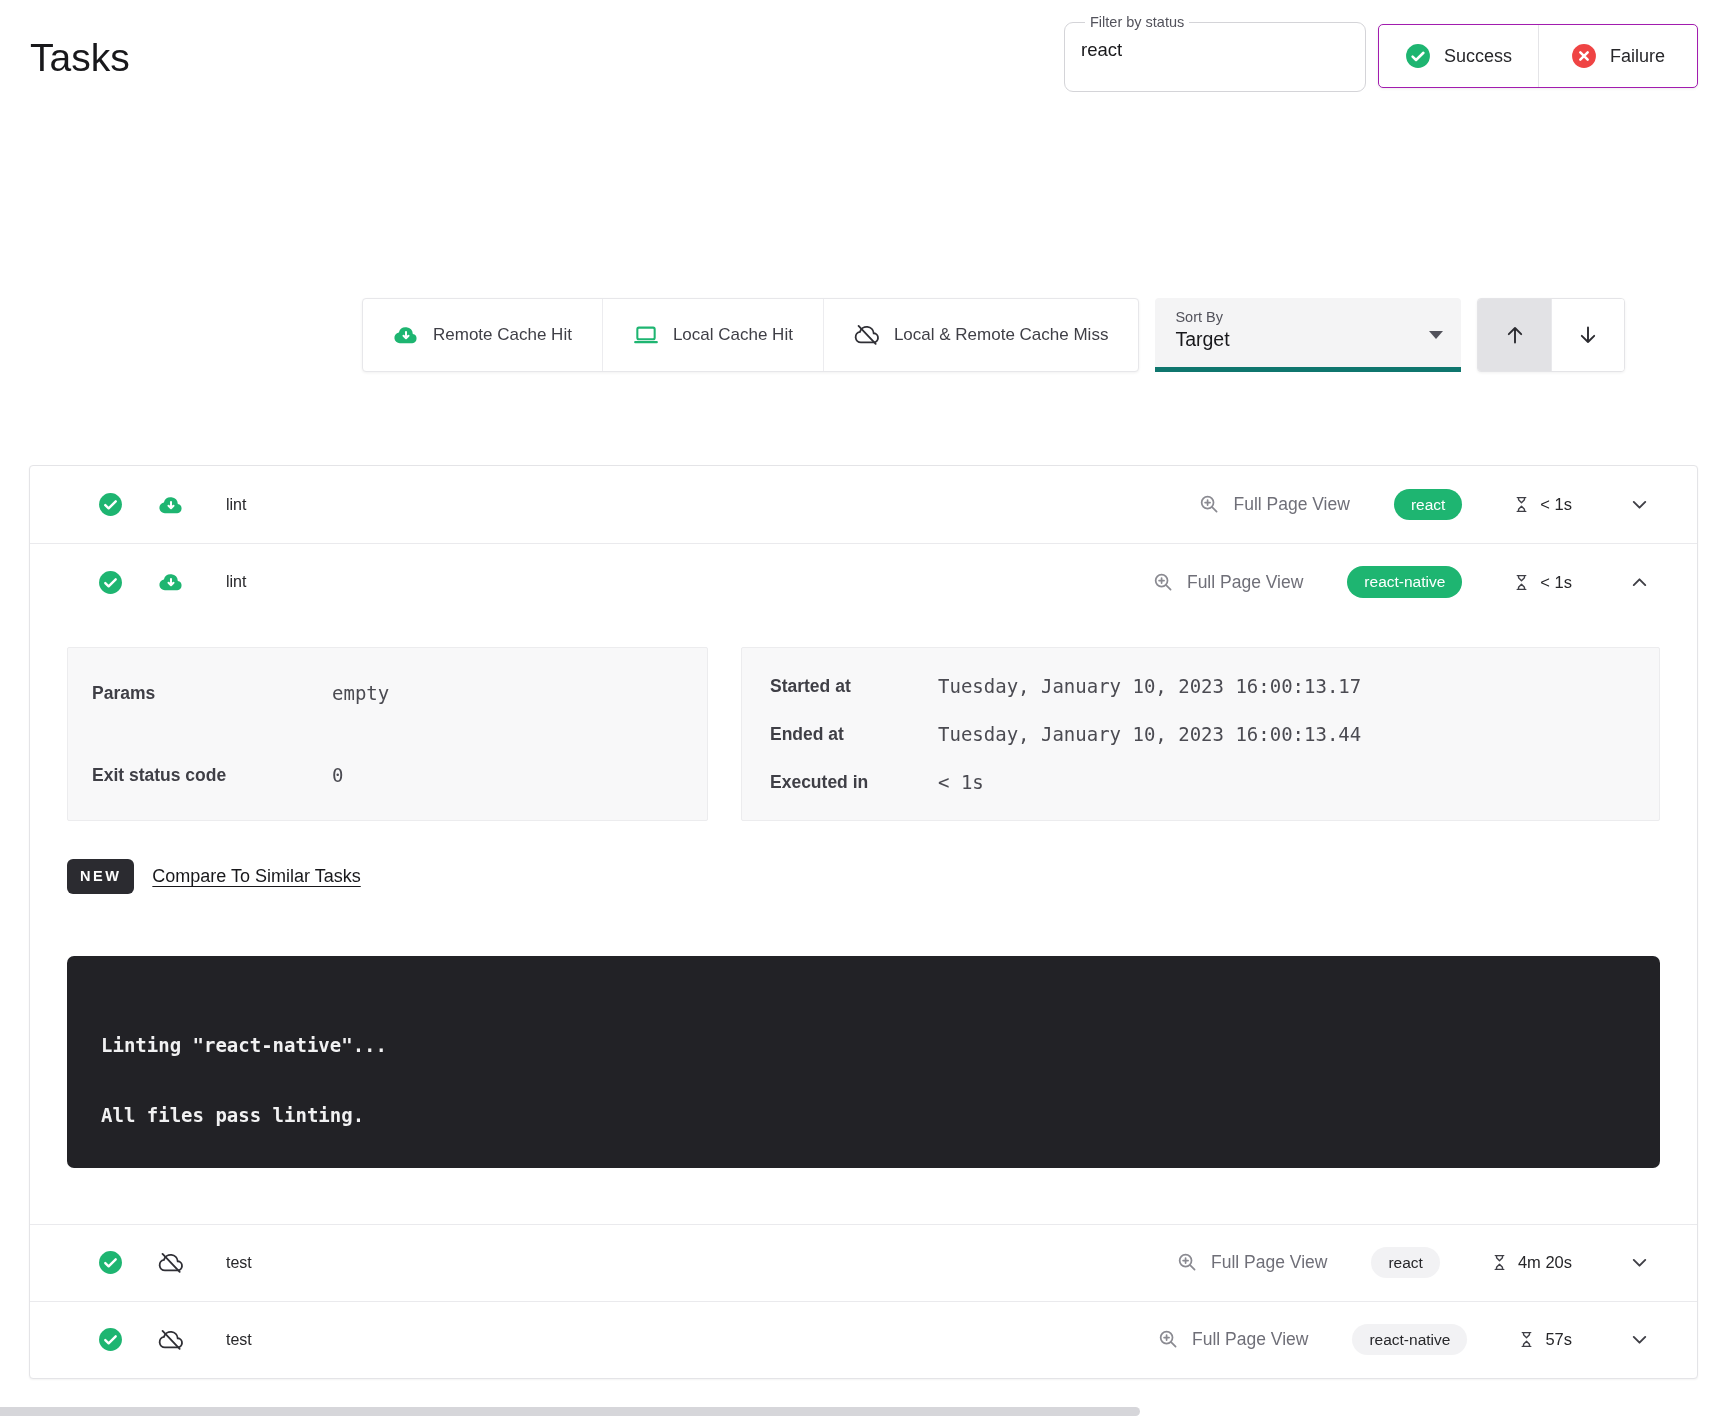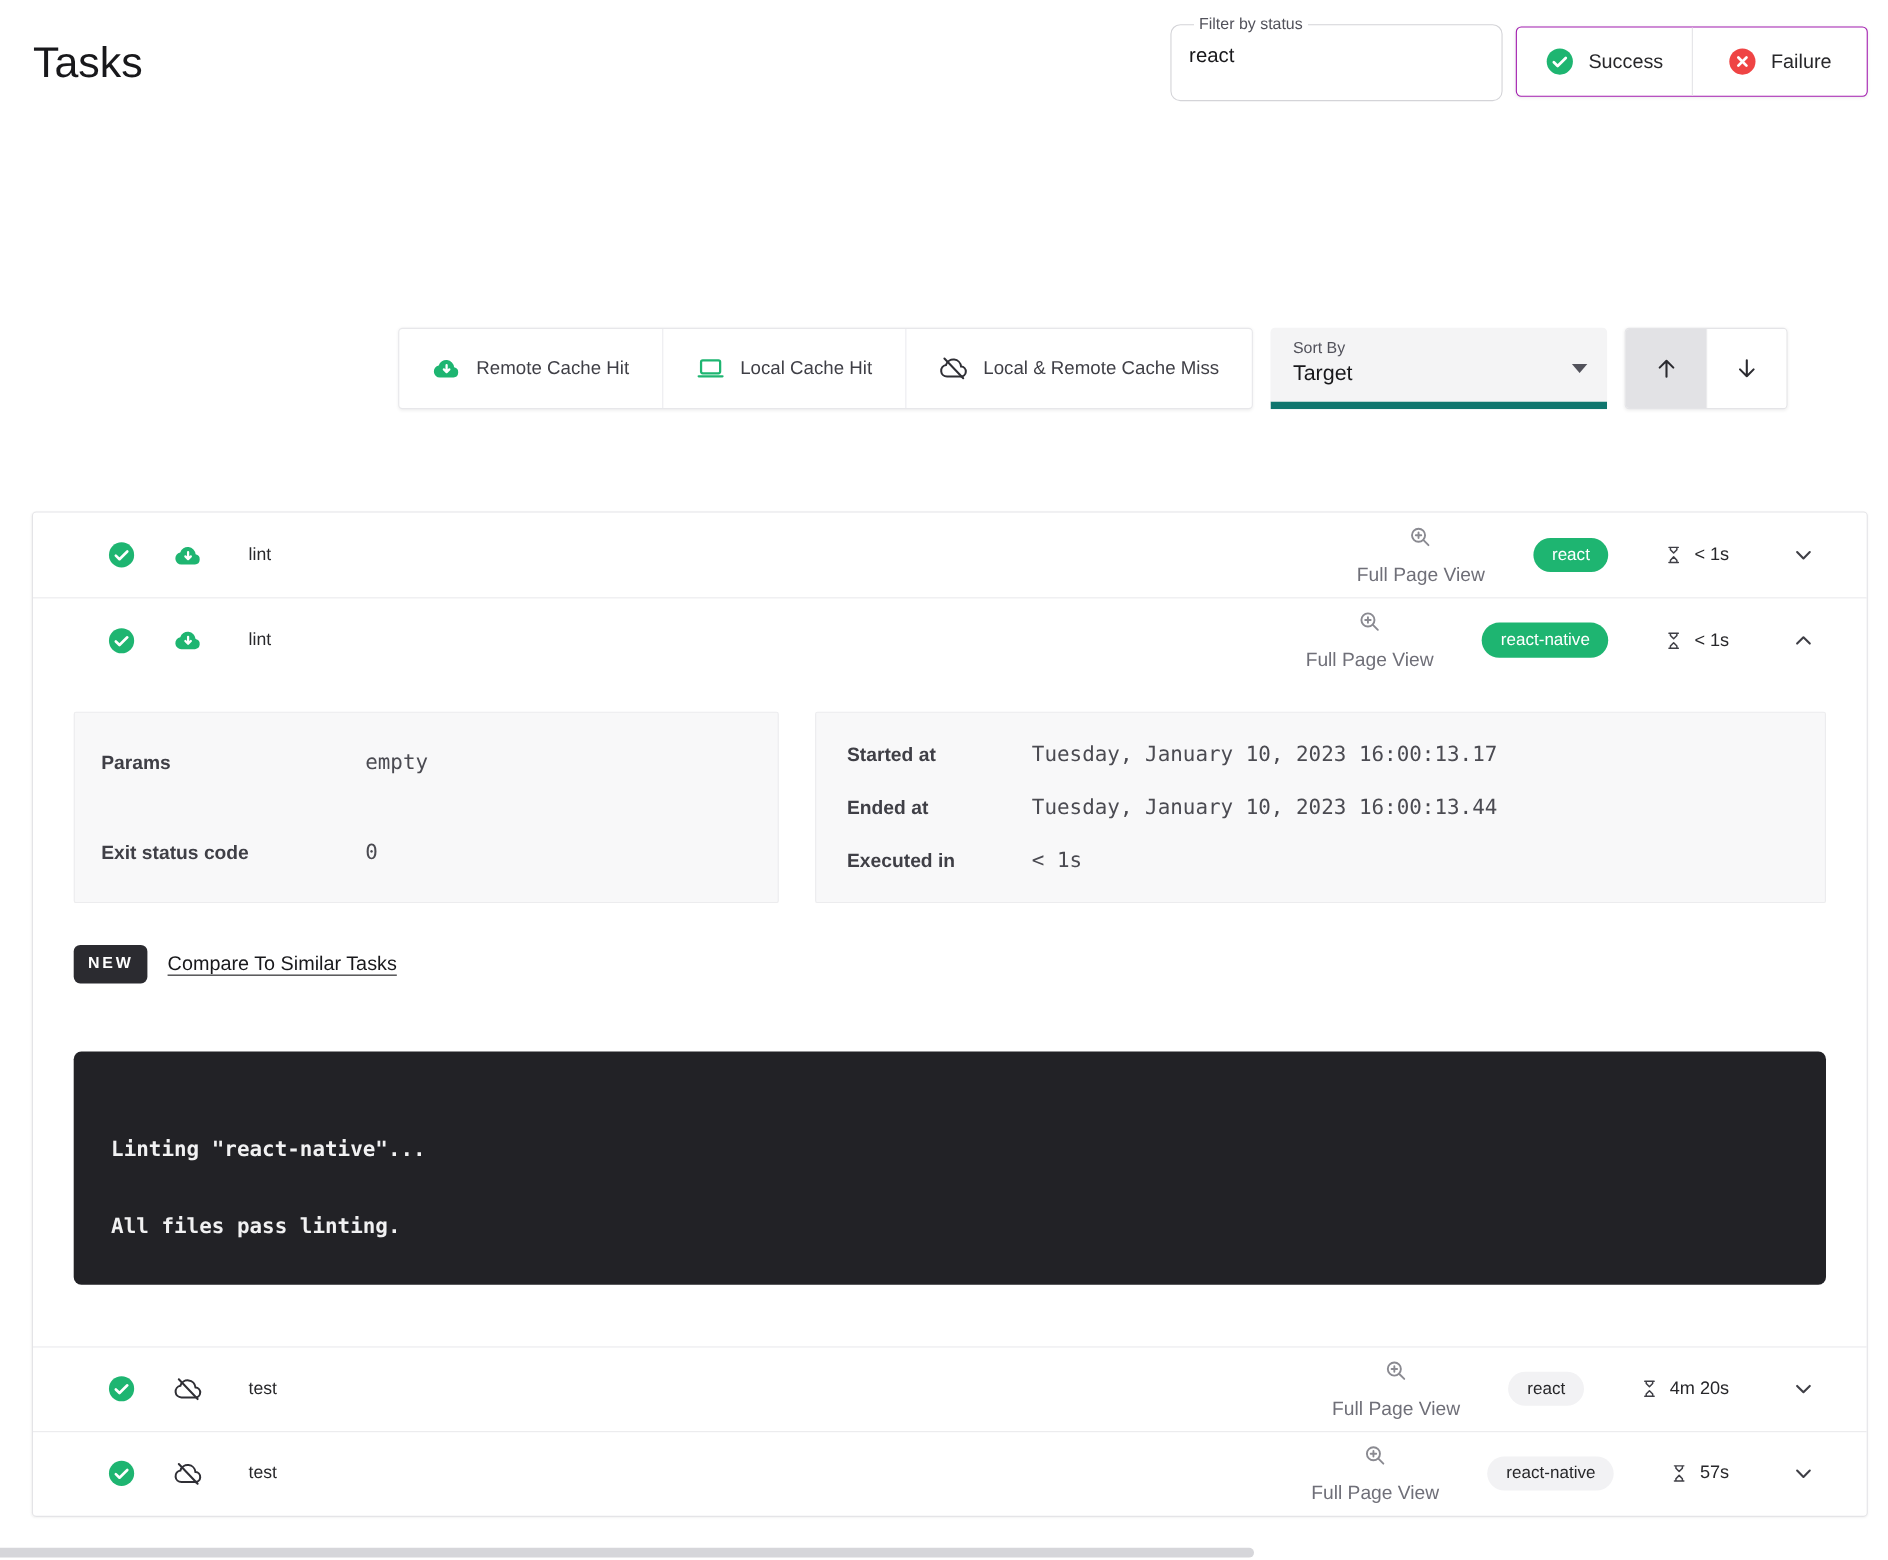--- a/index.html
+++ b/index.html
@@ -25,38 +25,38 @@
   .filter-value{font-size:18.5px;color:#18181b;margin-top:7px;}
   .status-group{margin-top:10px;display:flex;height:64px;background:#fff;border:1px solid #a21caf;border-radius:5px;box-shadow:0 1px 3px rgba(0,0,0,.07);}
   .status-btn{display:flex;align-items:center;justify-content:center;gap:13px;width:159px;font-size:18px;color:#27272a;cursor:pointer;background:none;border:none;font-family:inherit;}
   .status-btn + .status-btn{border-left:1px solid #e4e4e7;}
 
   
   .toolbar{position:absolute;left:362px;top:178px;display:flex;align-items:stretch;gap:16px;height:74px;}
   .cache-group{display:flex;background:#fff;border:1px solid #e7e7ea;border-radius:4px;box-shadow:0 1px 3px rgba(0,0,0,.06);}
   .cache-btn{display:flex;align-items:center;gap:14px;padding:0 30px;font-size:17px;color:#3f3f46;background:none;border:none;font-family:inherit;cursor:pointer;white-space:nowrap;}
   .cache-btn + .cache-btn{border-left:1px solid #ececef;}
-  .sort-select{position:relative;width:306px;background:#f4f4f5;border-radius:4px 4px 0 0;border-bottom:7px solid #0f766e;padding:11px 20px 0;cursor:pointer;}
+  .sort-select{position:relative;width:306px;background:#f4f4f5;border-radius:4px 4px 0 0;border-bottom:5px solid #0f766e;padding:11px 20px 0;cursor:pointer;}
   .sort-label{font-size:14.5px;color:#52525b;}
   .sort-value{font-size:19.5px;color:#18181b;margin-top:3px;}
   .sort-caret{position:absolute;right:18px;top:33px;width:0;height:0;border-left:7px solid transparent;border-right:7px solid transparent;border-top:8px solid #52525b;}
   .dir-group{display:flex;background:#fff;border:1px solid #e4e4e7;border-radius:4px;overflow:hidden;box-shadow:0 1px 3px rgba(0,0,0,.06);}
   .dir-btn{width:73px;display:flex;align-items:center;justify-content:center;background:#fff;border:none;cursor:pointer;}
   .dir-btn.active{background:#e2e2e5;}
   .dir-btn + .dir-btn{border-left:1px solid #e9e9ec;}
 
   
   .spacer-top{height:345px;position:relative;}
   .task-card{margin:0 18px 0 29px;width:1669px;background:#fff;border:1px solid #e4e4e7;border-radius:4px;box-shadow:0 1px 2px rgba(0,0,0,.05);}
   .task-row{display:flex;align-items:center;height:77px;padding:0 46px 0 68px;}
   .task-row.bordered{border-top:1px solid #eaeaed;}
   .row-cache-icon{margin-left:35px;}
   .task-name{margin-left:42px;font-size:16px;font-weight:500;color:#27272a;}
   .row-right{margin-left:auto;display:flex;align-items:center;}
-  .fpv{display:flex;align-items:center;gap:12px;font-size:17.5px;color:#6f6f78;cursor:pointer;background:none;border:none;font-family:inherit;flex-direction:column;}
+  .fpv{display:flex;align-items:center;gap:12px;font-size:17.5px;color:#6f6f78;cursor:pointer;background:none;border:none;font-family:inherit;}
   .pill{margin-left:44px;padding:8px 17px;border-radius:999px;font-size:15.5px;line-height:1;}
   .pill.green{background:var(--green);color:#fff;}
   .pill.gray{background:#f2f2f4;color:#27272a;}
   .duration{margin-left:50px;display:flex;align-items:center;gap:9px;font-size:16.5px;color:#27272a;}
   .expander{margin-left:56px;background:none;border:none;cursor:pointer;display:flex;align-items:center;}
 
   
   .expanded{padding:27px 37px 0;}
   .detail-grid{display:flex;gap:33px;}
   .detail-panel{background:var(--panel);border:1px solid #ececee;border-radius:2px;height:174px;display:flex;flex-direction:column;justify-content:space-between;padding:14px 0;}

